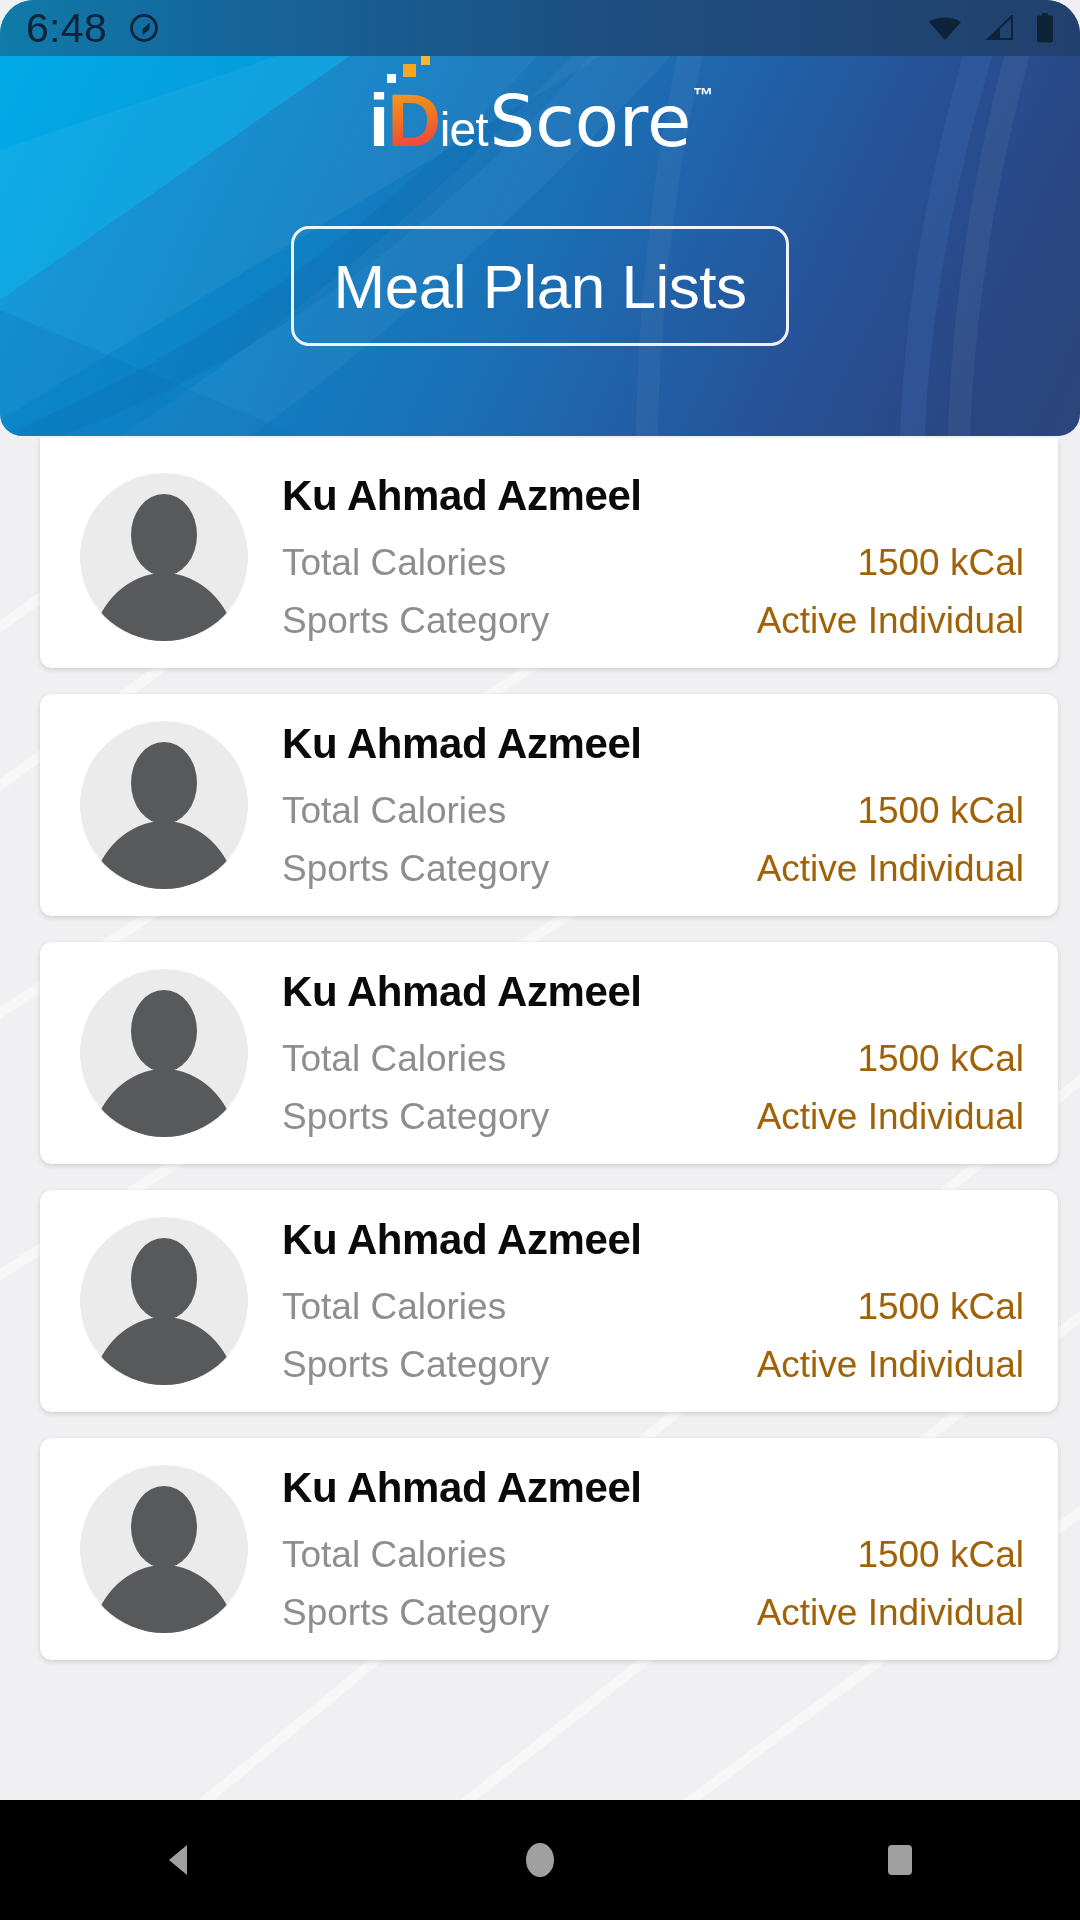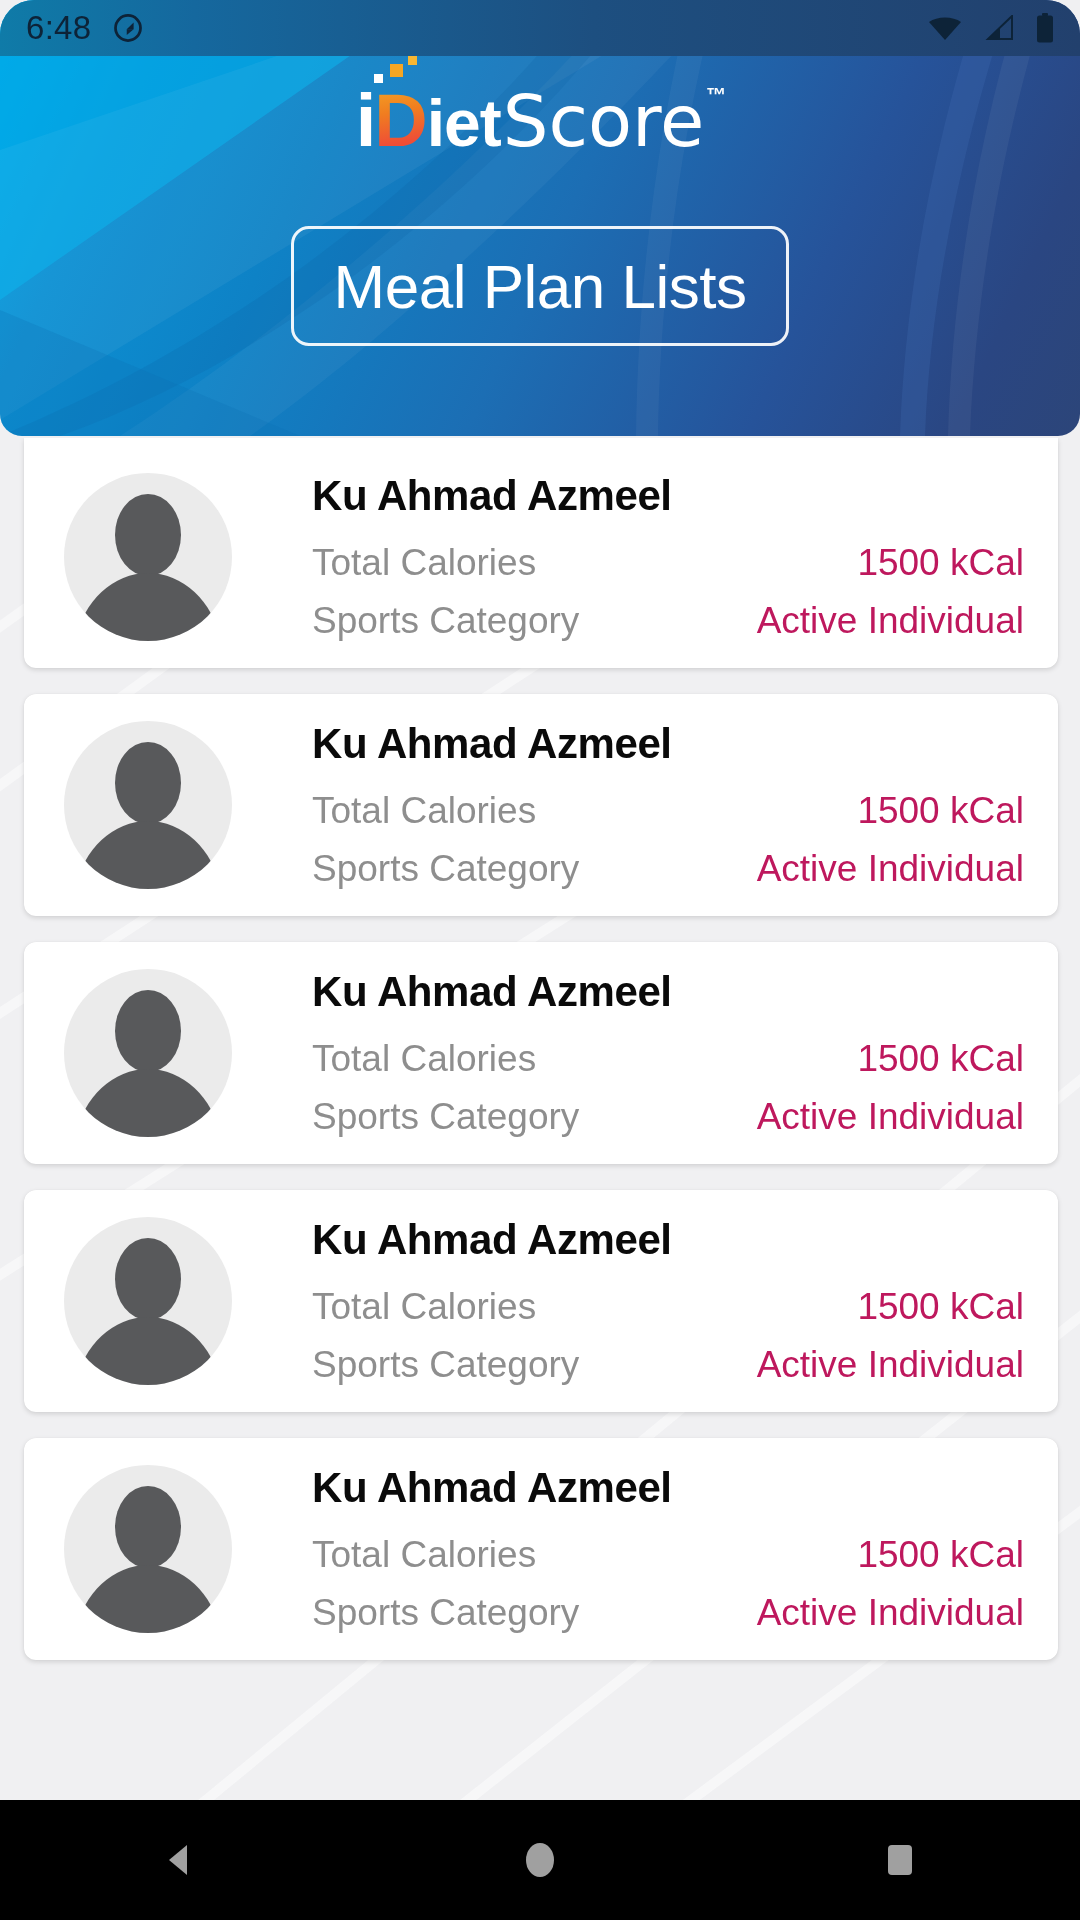--- a/index.html
+++ b/index.html
@@ -19,21 +19,21 @@
   
   .statusbar{
     position:absolute; top:0; left:0; right:0; height:56px;
     background:linear-gradient(90deg,#0f7ba8 0%,#15689e 18%,#1d4f80 55%,#22406d 100%);
     display:flex; align-items:center;
     padding:0 26px 0 26px;
     z-index:40;
     border-radius:34px 34px 0 0;
   }
   .sb-time{
-    color:#0d2338; font-size:33px; letter-spacing:.3px;
+    color:#0d2338; font-size:41px; letter-spacing:.3px;
     font-family:"Liberation Sans", sans-serif;
   }
   .sb-left{ display:flex; align-items:center; gap:22px; }
   .sb-right{ margin-left:auto; display:flex; align-items:center; gap:22px; }
 
   .icon-notif{ width:30px; height:30px; display:block; }
   .icon-wifi, .icon-signal, .icon-battery{ display:block; }
 
   
   .header{
@@ -73,21 +73,21 @@
   }
   .logo .l-D{
     font-size:74px; font-weight:bold;
     background:linear-gradient(170deg,#f5a623 0%,#f07d20 38%,#ef4f36 75%,#ee4036 100%);
     -webkit-background-clip:text; background-clip:text;
     color:transparent;
     letter-spacing:-1px;
     font-family:"Liberation Sans", sans-serif;
   }
   .logo .l-iet{
-    font-size:66px; font-weight:bold; color:#ffffff;
+    font-size:48px; font-weight:normal; color:#ffffff;
     letter-spacing:-1px;
     font-family:"Liberation Sans", sans-serif;
   }
   .logo .l-score{
     font-size:72px; font-weight:400; color:#ffffff;
     letter-spacing:0px;
     font-family:"DejaVu Sans", sans-serif;
     margin-left:2px;
   }
   .logo .l-tm{
@@ -119,29 +119,28 @@
     position:absolute; top:438px; left:0; right:0; bottom:120px;
     background:#f0f0f2;
     overflow:hidden;
     padding:26px 0 0 0;
     z-index:5;
   }
   .bg-lines{ position:absolute; inset:0; pointer-events:none; opacity:.55; }
 
   .card{
     position:relative;
-    margin:0 22px 26px 24px;
+    margin:0 22px 26px 40px;
     background:#ffffff;
     border-radius:12px;
     box-shadow:0 2px 5px rgba(0,0,0,.13), 0 0 1px rgba(0,0,0,.08);
     display:flex; align-items:center;
     padding:26px 34px 26px 40px;
     min-height:218px;
     z-index:2;
-    gap:46px;
   }
   .card.first{ margin-top:-26px; border-radius:0 0 12px 12px; padding-top:34px; }
 
   .avatar{
     flex:0 0 auto;
     width:168px; height:168px;
     border-radius:50%;
     background:#ebebeb;
     position:relative;
     overflow:hidden;
@@ -160,21 +159,21 @@
   .row{
     display:flex; align-items:baseline; justify-content:space-between;
     margin-top:16px;
   }
   .row .lbl{
     font-size:37px; color:#8e8e8e; font-weight:400;
     font-family:"Liberation Sans", sans-serif;
     white-space:nowrap;
   }
   .row .val{
-    font-size:37px; color:#be185d; font-weight:400;
+    font-size:37px; color:#a16207; font-weight:400;
     font-family:"Liberation Sans", sans-serif;
     white-space:nowrap; text-align:left;
   }
 
   
   .navbar{
     position:absolute; left:0; right:0; bottom:0; height:120px;
     background:#000000;
     display:flex; align-items:center; justify-content:space-around;
     z-index:50;

